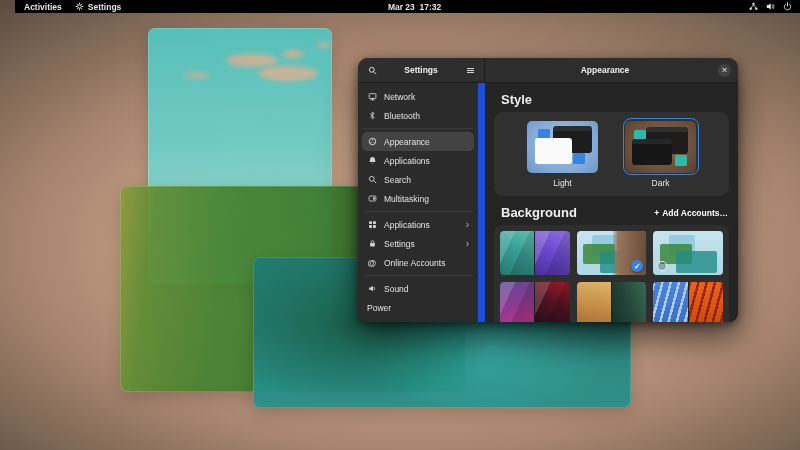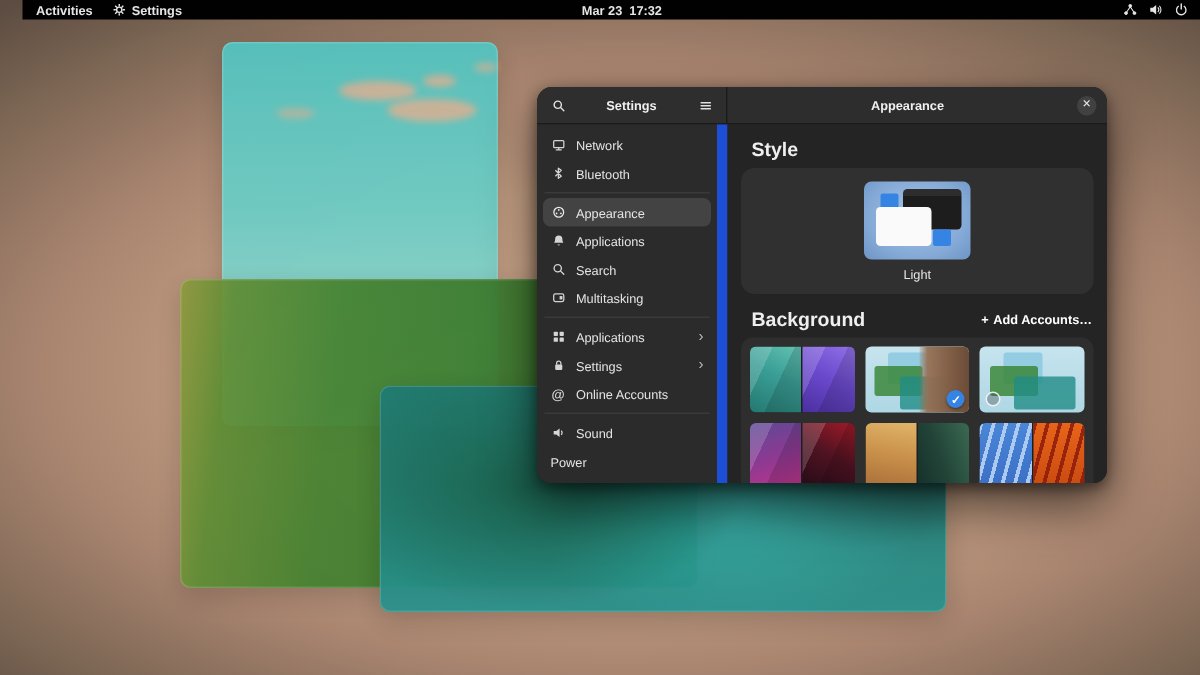--- a/index.html
+++ b/index.html
@@ -313,20 +313,31 @@
             <div class="thumb-frame">
               <div class="style-thumb light-thumb">
                 <div class="sq sq-a"></div>
                 <div class="mini-win win-back"></div>
                 <div class="sq sq-b"></div>
                 <div class="mini-win win-front-light"></div>
               </div>
             </div>
             <div class="style-label">Light</div>
           </div>
+          <div class="style-opt selected">
+            <div class="thumb-frame">
+              <div class="style-thumb dark-thumb">
+                <div class="sq sq-a"></div>
+                <div class="mini-win win-back"></div>
+                <div class="sq sq-b"></div>
+                <div class="mini-win win-front-dark"></div>
+              </div>
+            </div>
+            <div class="style-label">Dark</div>
+          </div>
         </div>
 
         <div class="bg-header">
           <div class="section-heading" style="margin:0;">Background</div>
           <div class="add-btn">
             <span>+</span>
             <span>Add Accounts…</span>
           </div>
         </div>
 

